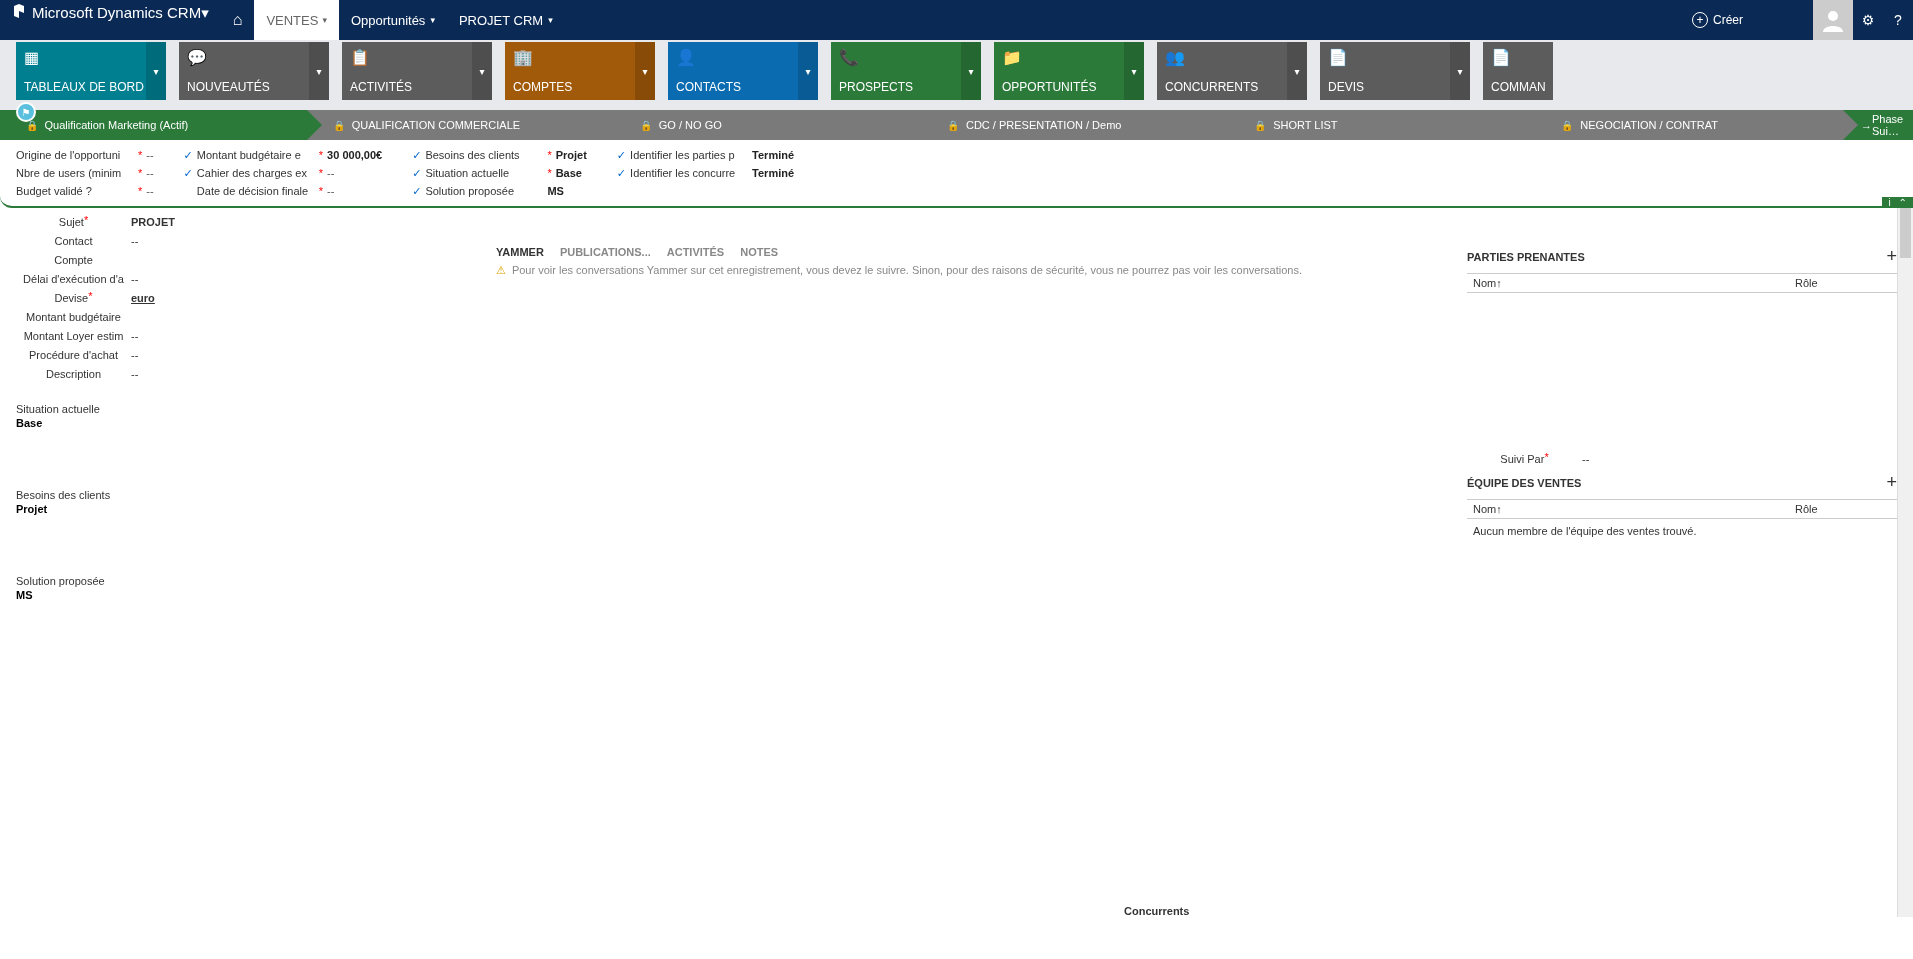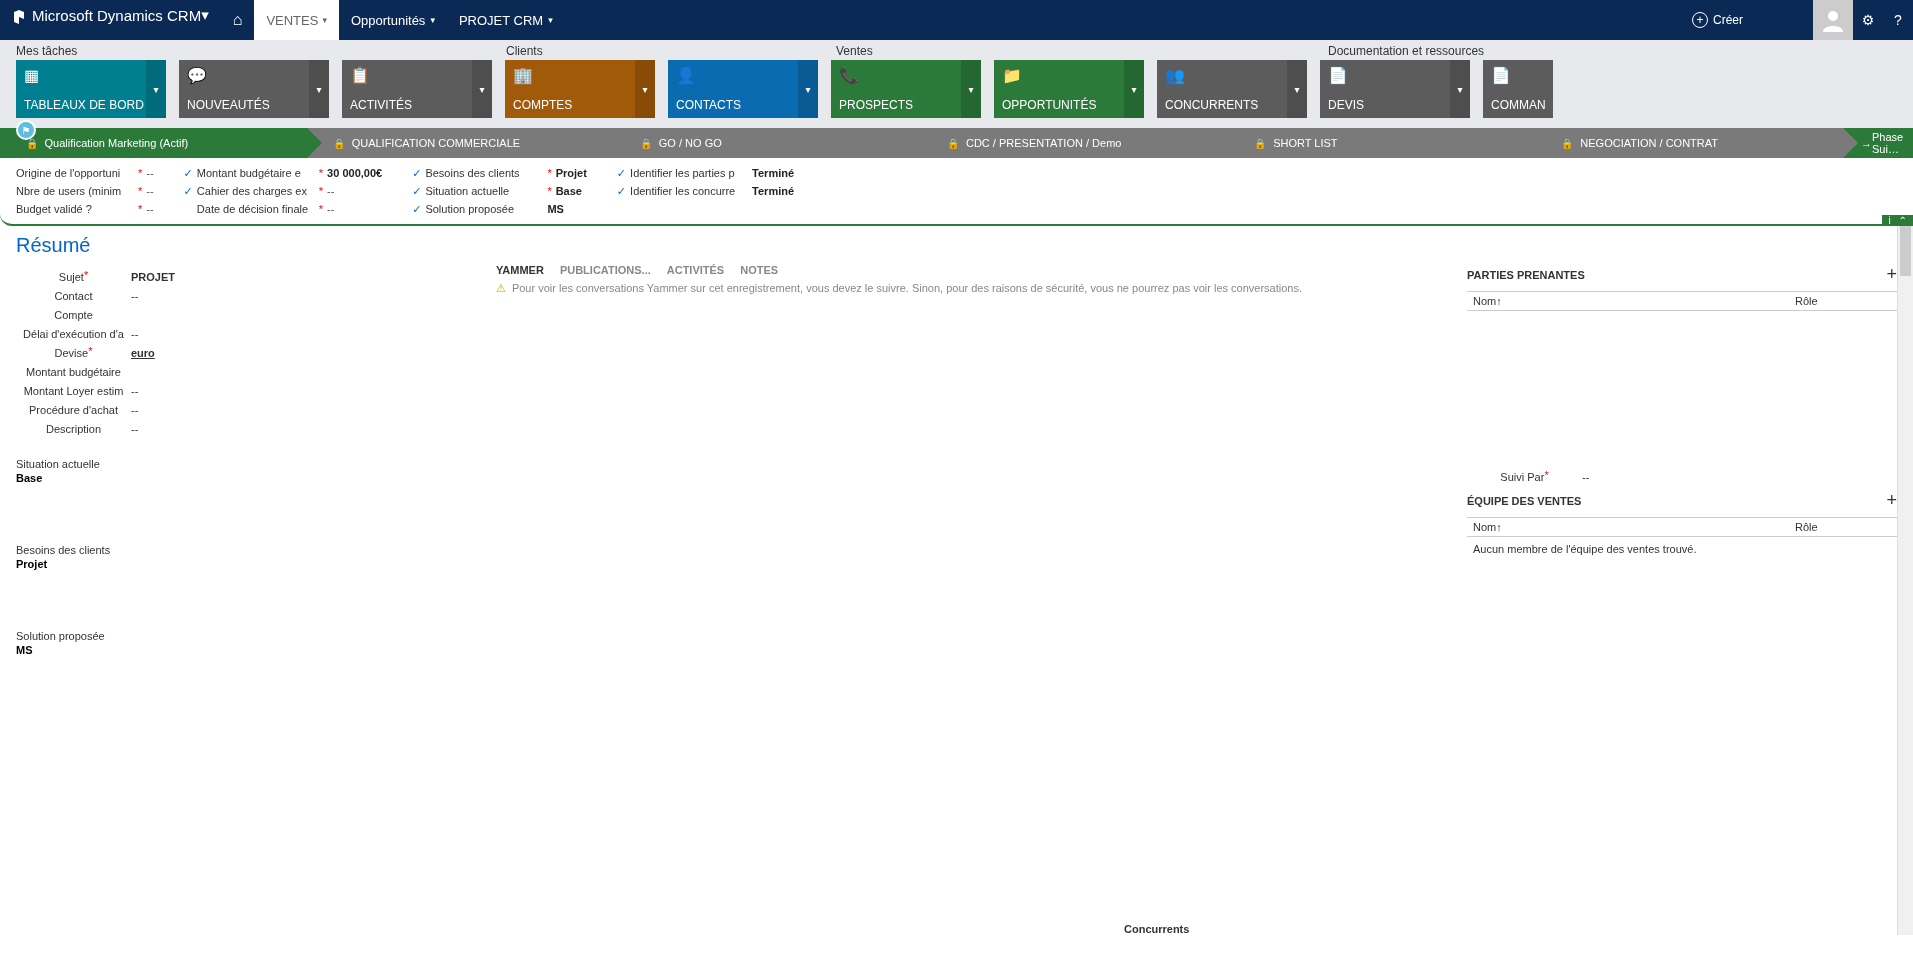--- a/index.html
+++ b/index.html
@@ -1,20 +1,20 @@
 <!DOCTYPE html>
 <html><head>
 <meta charset="utf-8">
 <style>
 * { margin: 0; padding: 0; box-sizing: border-box; font-family: "Segoe UI", Arial, sans-serif; }
 body { background: #fff; overflow: hidden; font-size: 12px; }
 
 
 .top-nav { background: #0a2a55; height: 40px; display: flex; align-items: stretch; color: #fff; }
-.top-nav .logo { display: flex; align-items: flex-end; padding: 16px 12px; font-size: 15px; }
+.top-nav .logo { display: flex; align-items: flex-start; padding: 4px 12px; font-size: 15px; }
 .top-nav .logo svg { margin-right: 6px; }
 .top-nav .nav-item { display: flex; align-items: center; padding: 0 12px; font-size: 13px; cursor: pointer; }
 .top-nav .nav-item.active { background: #fff; color: #666; }
 .top-nav .nav-item .caret { font-size: 9px; margin-left: 4px; }
 .top-nav .nav-sep { width:1px; background: rgba(255,255,255,0.3); margin: 10px 0; }
 .top-nav .spacer { flex: 1; }
 .top-nav .right-item { display: flex; align-items: center; padding: 0 10px; cursor: pointer; }
 .top-nav .plus-circle { border: 1.5px solid #fff; border-radius: 50%; width: 16px; height: 16px; display: flex; align-items: center; justify-content: center; font-size: 12px; margin-right: 5px;}
 .top-nav .avatar-box { background: #ccc; width: 40px; height: 40px; display:flex; align-items:center; justify-content:center;}
 .top-nav .gear-box { background: #0a2a55; width: 30px; display:flex;align-items:center;justify-content:center; cursor:pointer;}
@@ -134,26 +134,20 @@
   </div>
   <div class="gear-box">
     <span style="color:#fff;font-size:14px;">⚙</span>
   </div>
   <div class="gear-box">
     <span style="color:#fff;font-size:14px;">?</span>
   </div>
 </div>
 
 <div class="nav-section">
-  <div class="cat-labels">
-    <div class="cat1">Mes tâches</div>
-    <div class="cat2">Clients</div>
-    <div class="cat3">Ventes</div>
-    <div class="cat4">Documentation et ressources</div>
-  </div>
   <div class="tiles-row">
     <div class="tile teal">
         <div class="tile-icon">▦</div>
         <div class="tile-label">TABLEAUX DE BORD</div>
         <div class="tile-expand">▾</div>
       </div>
     <div class="tile gray">
         <div class="tile-icon">💬</div>
         <div class="tile-label">NOUVEAUTÉS</div>
         <div class="tile-expand">▾</div>
@@ -304,21 +298,20 @@
   <div class="info-tab">
       <span>i</span>
       <span>⌃</span>
     </div>
 </div>
 
 <div class="main">
   <div class="main-inner">
 
     <div class="left-col">
-      <h2 class="section-title">Résumé</h2>
       <div class="field-row">
           <div class="flabel"><span>Sujet</span><span class="req">*</span></div>
           <div class="fvalue bold">PROJET</div>
         </div>
       <div class="field-row">
           <div class="flabel">Contact</div>
           <div class="fvalue">--</div>
         </div>
       <div class="field-row">
           <div class="flabel">Compte</div>

